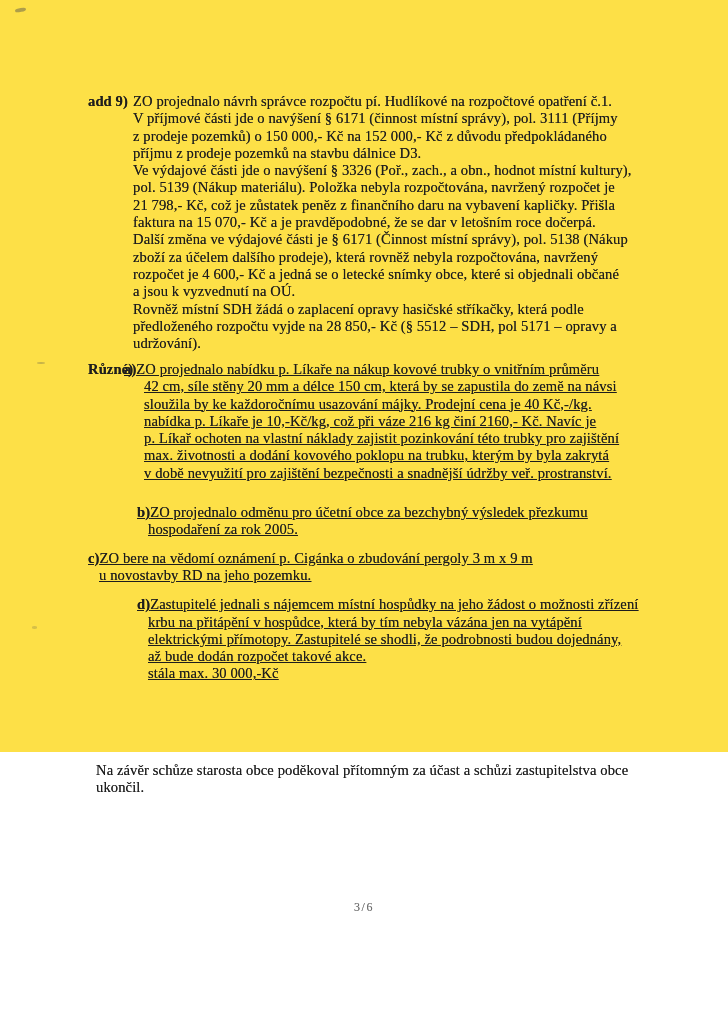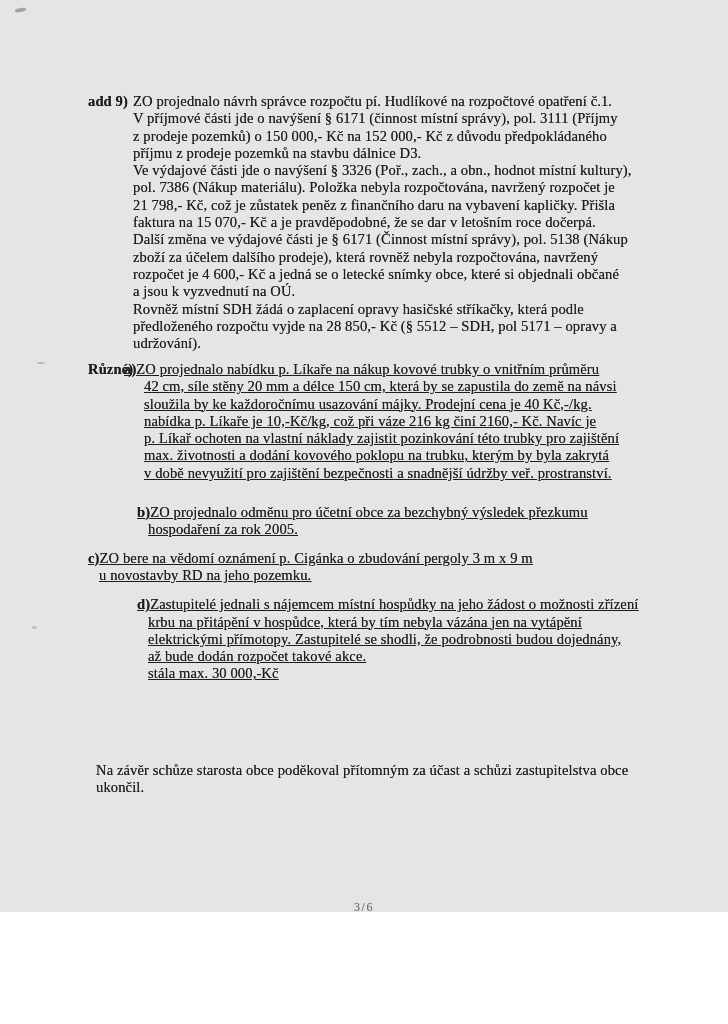--- a/index.html
+++ b/index.html
@@ -1,19 +1,19 @@
 <!DOCTYPE html>
 <html><head>
 <meta charset="utf-8">
 <style>
   html, body { margin:0; padding:0; background:#ffffff; }
   body { width:728px; height:1024px; overflow:hidden; }
   .page {
-    position:relative; width:728px; height:912px;
-    background:#e5e5e5;
+    position:relative; width:728px; height:752px;
+    background:#fde047;
     font-family:"Liberation Serif","DejaVu Serif",serif;
     color:#1d1d1d; font-size:14.6px;
   }
   .scan { text-shadow:0 0 0.5px rgba(35,35,35,0.75); letter-spacing:0.1px; }
   .line { white-space:nowrap; height:17.3px; line-height:17.3px; }
   .hang { position:absolute; left:0; top:0; font-weight:700; white-space:nowrap; }
 
   #sec-add9 { position:absolute; left:88px; top:93px; }
   #sec-add9 .body { margin-left:45px; }
 
@@ -52,21 +52,21 @@
 
   <div id="sec-add9">
     <span class="hang"></span>
     <span class="hang">add 9)</span>
     <div class="body">
       <div class="line">ZO projednalo návrh správce rozpočtu pí. Hudlíkové na rozpočtové opatření č.1.</div>
       <div class="line">V příjmové části jde o navýšení § 6171 (činnost místní správy), pol. 3111 (Příjmy</div>
       <div class="line">z prodeje pozemků) o 150 000,- Kč na 152 000,- Kč z důvodu předpokládaného</div>
       <div class="line">příjmu z prodeje pozemků na stavbu dálnice D3.</div>
       <div class="line">Ve výdajové části jde o navýšení § 3326 (Poř., zach., a obn., hodnot místní kultury),</div>
-      <div class="line">pol. 7386 (Nákup materiálu). Položka nebyla rozpočtována, navržený rozpočet je</div>
+      <div class="line">pol. 5139 (Nákup materiálu). Položka nebyla rozpočtována, navržený rozpočet je</div>
       <div class="line">21 798,- Kč, což je zůstatek peněz z finančního daru na vybavení kapličky. Přišla</div>
       <div class="line">faktura na 15 070,- Kč a je pravděpodobné, že se dar v letošním roce dočerpá.</div>
       <div class="line">Další změna ve výdajové části je § 6171 (Činnost místní správy), pol. 5138 (Nákup</div>
       <div class="line">zboží za účelem dalšího prodeje), která rovněž nebyla rozpočtována, navržený</div>
       <div class="line">rozpočet je 4 600,- Kč a jedná se o letecké snímky obce, které si objednali občané</div>
       <div class="line">a jsou k vyzvednutí na OÚ.</div>
       <div class="line">Rovněž místní SDH žádá o zaplacení opravy hasičské stříkačky, která podle</div>
       <div class="line">předloženého rozpočtu vyjde na 28 850,- Kč (§ 5512 – SDH, pol 5171 – opravy a</div>
       <div class="line">udržování).</div>
     </div>

